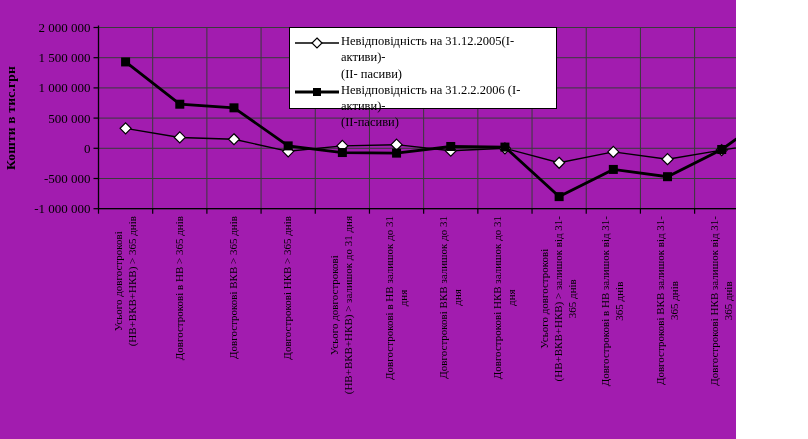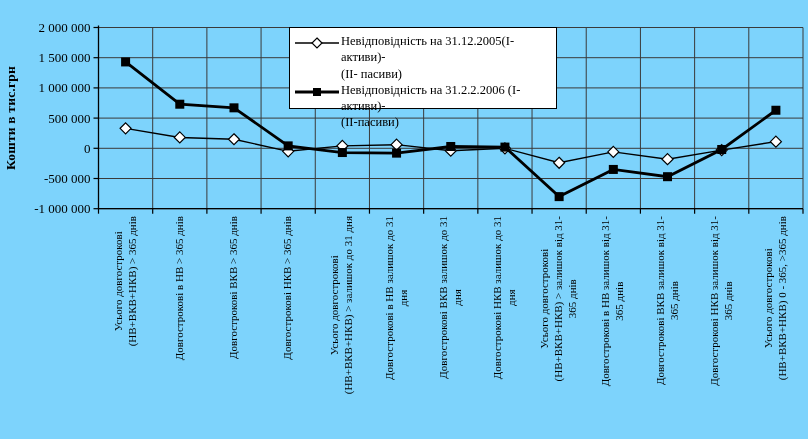--- a/index.html
+++ b/index.html
@@ -1,17 +1,17 @@
 <!DOCTYPE html>
 <html><head>
 <meta charset="utf-8">
 <style>
   html,body{margin:0;padding:0;background:#fff;}
   #figure{
-    position:relative;width:808px;height:439px;background:#7dd3fc;
+    position:relative;width:736px;height:439px;background:#a21caf;
     font-family:"Liberation Serif","DejaVu Serif",serif;color:#000;overflow:hidden;
   }
   #plot-svg{position:absolute;left:0;top:0;}
   #plot-svg text{font-family:"Liberation Serif","DejaVu Serif",serif;fill:#000;}
   .ylab{font-size:13px;}
   #y-axis-title{
     position:absolute;left:-59px;top:110px;width:140px;height:16px;
     transform:rotate(-90deg);text-align:center;font-weight:bold;font-size:13.5px;
     letter-spacing:0.2px;white-space:nowrap;
   }

